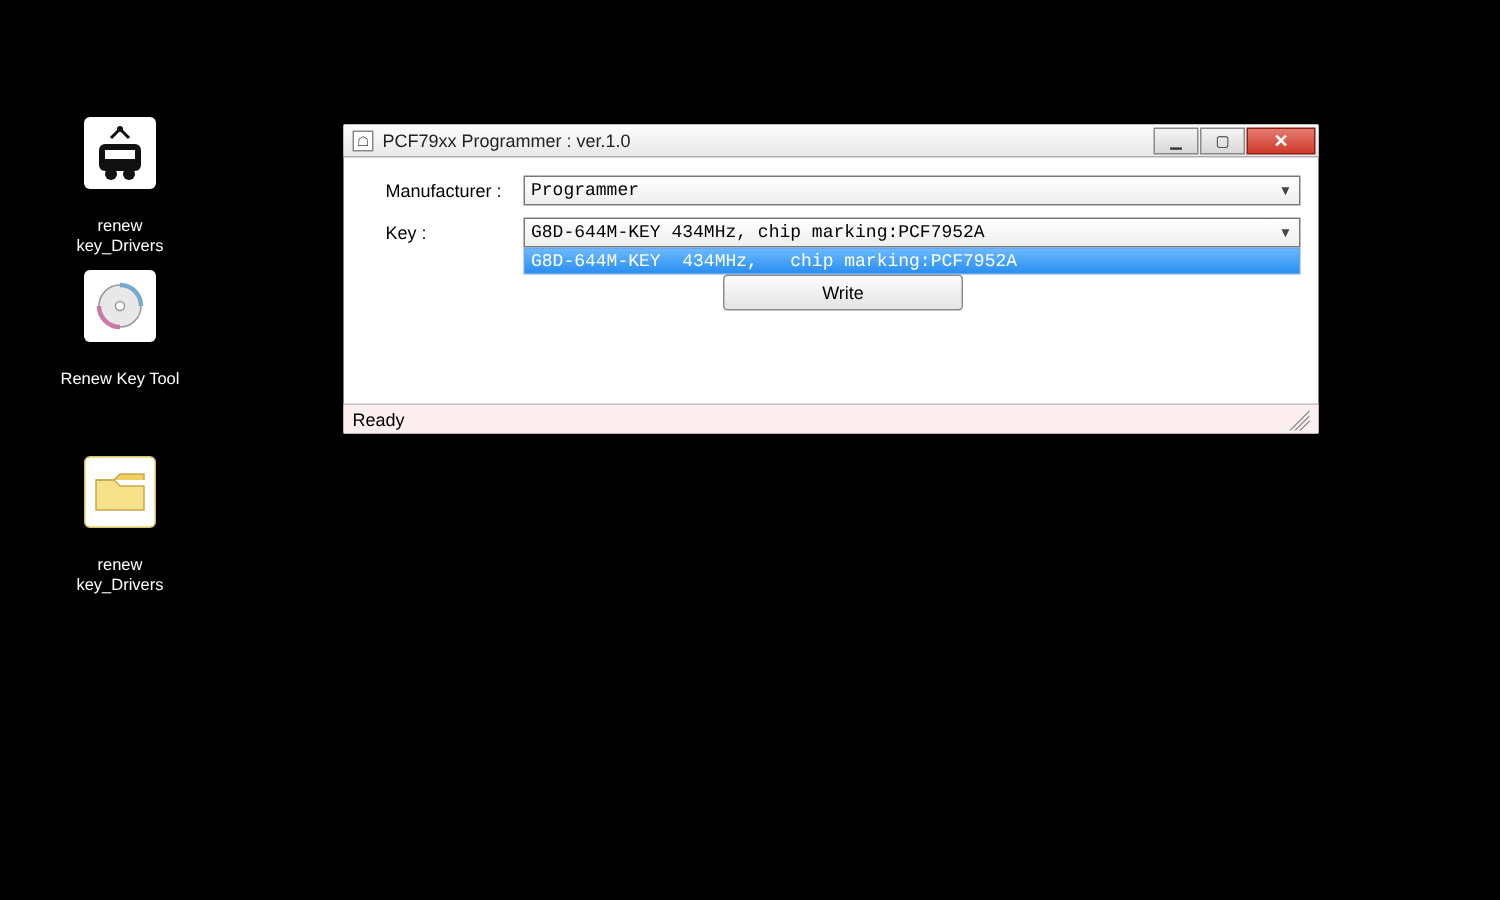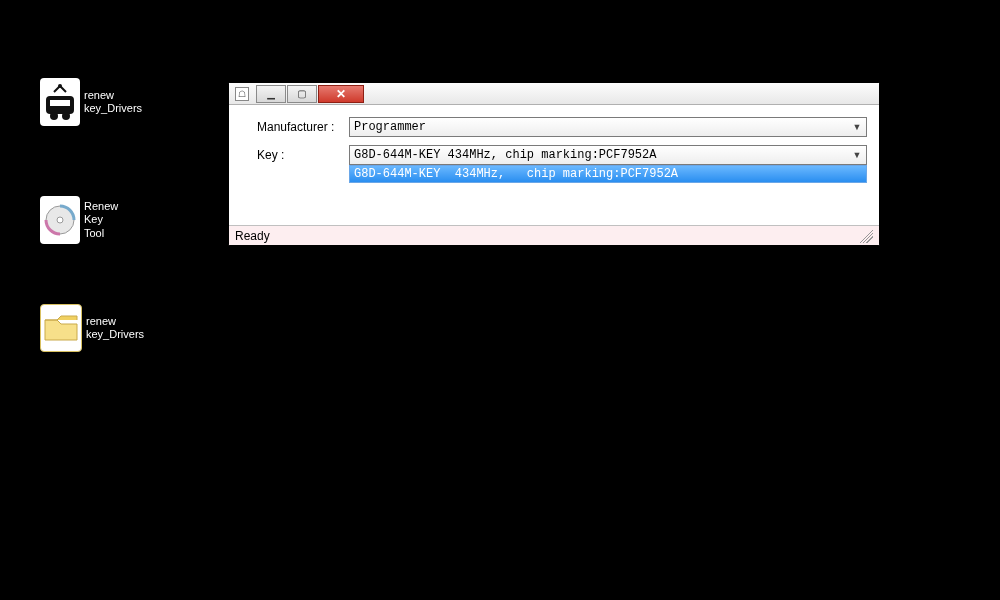--- a/index.html
+++ b/index.html
@@ -10,24 +10,24 @@
     font-size: 12px;
     color: #fff;
     position: relative;
   }
 
   
   .desktop-icon {
     position: absolute;
     width: 80px;
     display: flex;
-    flex-direction: row;
+    flex-direction: column;
     align-items: center;
-    text-align: left;
-    gap: 4px;
+    text-align: center;
+    gap: 19px;
     cursor: pointer;
   }
   .desktop-icon .img {
     width: 48px; height: 48px;
     background: #fff;
     border-radius: 4px;
     display: flex; align-items: center; justify-content: center;
   }
   .desktop-icon .lbl {
     color: #fff;
@@ -187,21 +187,21 @@
         <circle cx="26" cy="34" r="4" fill="#111"></circle>
         <rect x="10" y="18" width="20" height="6" fill="#fff"></rect>
         <path d="M14 10 l6 -6 l6 6" stroke="#111" stroke-width="2" fill="none"></path>
         <circle cx="20" cy="4" r="2" fill="#111"></circle>
         <text x="20" y="42" font-size="4" text-anchor="middle" fill="#111"></text>
       </svg>
   </div>
   <div class="lbl">renew key_Drivers</div>
 </div>
 
-<div class="desktop-icon" style="left:40px; top:196px;">
+<div class="desktop-icon" style="left:40px; top:180px;">
   <div class="img icon-cd">
     <svg viewBox="0 0 40 40">
         <circle cx="20" cy="20" r="14" fill="#e8e8e8" stroke="#999"></circle>
         <circle cx="20" cy="20" r="3" fill="#fff" stroke="#999"></circle>
         <path d="M20 6 A14 14 0 0 1 34 20" stroke="#7ac" stroke-width="3" fill="none"></path>
         <path d="M20 34 A14 14 0 0 1 6 20" stroke="#c7a" stroke-width="3" fill="none"></path>
       </svg>
   </div>
   <div class="lbl">Renew Key Tool</div>
 </div>
@@ -212,20 +212,21 @@
         <path d="M4 12 h12 l4 4 h16 v16 h-32 z" fill="#f7e08a" stroke="#c9a94a"></path>
         <path d="M4 12 h12 l4 -4 h16 v4" fill="#f0d060" stroke="#c9a94a"></path>
       </svg>
   </div>
   <div class="lbl">renew key_Drivers</div>
 </div>
 
 <div class="window">
   <div class="titlebar">
     <div class="appicon">☖</div>
+    <div class="title">PCF79xx Programmer : ver.1.0</div>
     <div class="win-buttons">
       <div class="win-btn">
           <span>▁</span>
         </div>
       <div class="win-btn">
           <span>▢</span>
         </div>
       <div class="win-btn close">
           <span>✕</span>
         </div>
@@ -245,19 +246,22 @@
       <div class="label">Key :</div>
       <div class="combo">
         <div class="combo-box">G8D-644M-KEY  434MHz,   chip marking:PCF7952A</div>
         <div class="combo-arrow">▼</div>
         <div class="dropdown">
           <div class="dropdown-item">G8D-644M-KEY  434MHz,   chip marking:PCF7952A</div>
         </div>
       </div>
     </div>
 
+    <div class="write-row">
+      <button class="write-btn">Write</button>
+    </div>
   </div>
 
   <div class="statusbar">
     <span>Ready</span>
     <div class="resize-grip"></div>
   </div>
 </div>
 
 </body></html>

